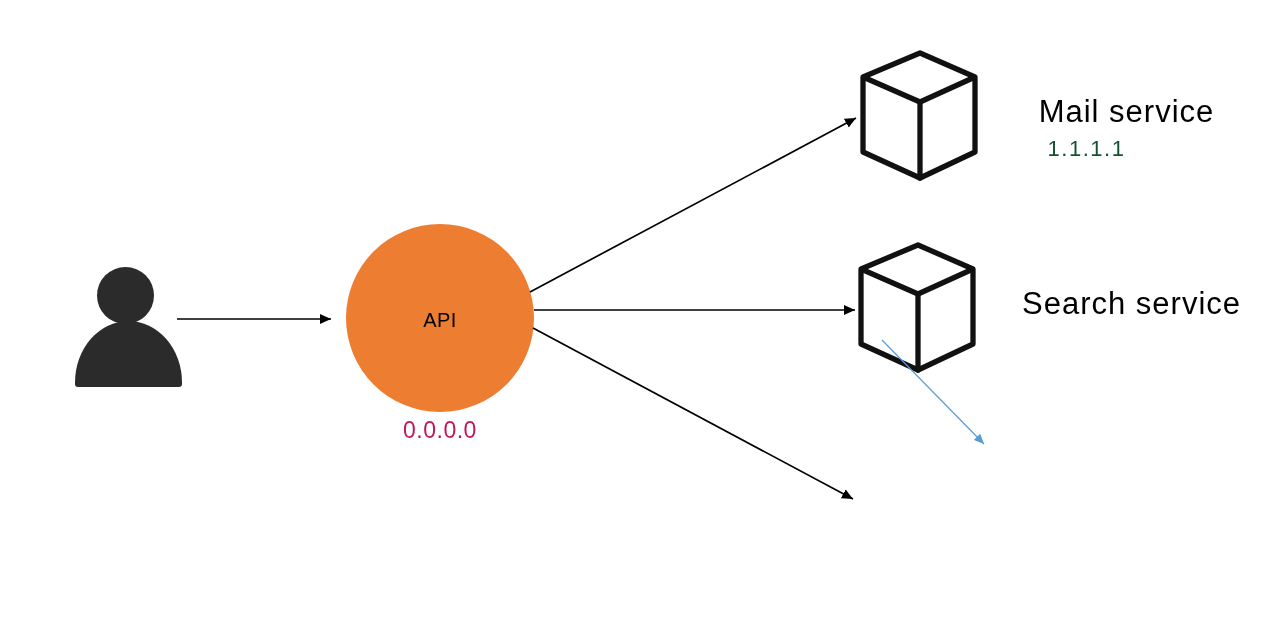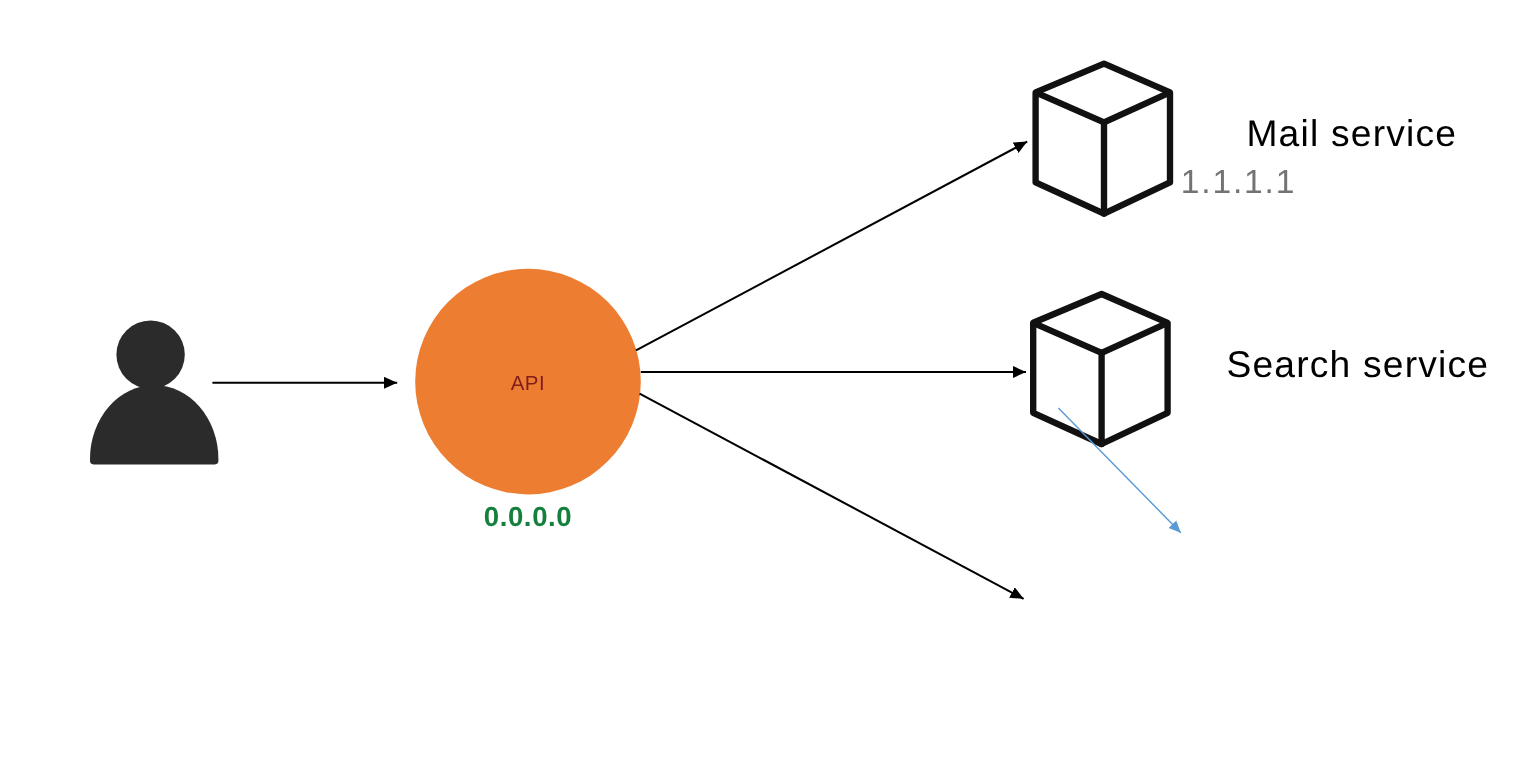--- a/index.html
+++ b/index.html
@@ -42,34 +42,33 @@
     left: 346px; top: 224px;
     width: 188px; height: 188px;
     border-radius: 50%;
     background: #ED7D31;
     display: flex;
     align-items: center;
     justify-content: center;
     text-align: center;
   }
   .gateway-label {
-    color: #7f1d1d;
-    font-size: 17px;
+    color: #000000;
+    font-size: 20px;
     line-height: 1.25;
     letter-spacing: 0.5px;
     padding-top: 4px;
   }
   .gateway-ip {
     left: 346px; top: 417px;
     width: 188px;
     text-align: center;
     font-size: 23px;
-    color: #15803d;
+    color: #be185d;
     letter-spacing: 0.5px;
-    font-weight: bold;
   }
 
   
   .service { width: 340px; height: 140px; }
   .service-mail   { left: 858px; top: 48px;  }
   .service-search { left: 856px; top: 240px; }
   .service-drive  { left: 856px; top: 433px; }
   .cube { position: absolute; left: 0; top: 0; }
   .service-name {
     position: absolute;
@@ -79,24 +78,24 @@
     font-size: 31px;
     letter-spacing: 1px;
     color: #000000;
     white-space: nowrap;
     margin-left: 40px;
   }
   .service-ip {
     position: absolute;
     left: 126px; top: 88px;
     width: 205px;
-    text-align: left;
-    font-size: 28px;
+    text-align: center;
+    font-size: 22px;
     letter-spacing: 1.5px;
-    color: #737373;
+    color: #14532d;
   }
 
   
   #arrows {
     position: absolute;
     left: 0; top: 0;
     pointer-events: none;
   }
 </style>
 </head>

